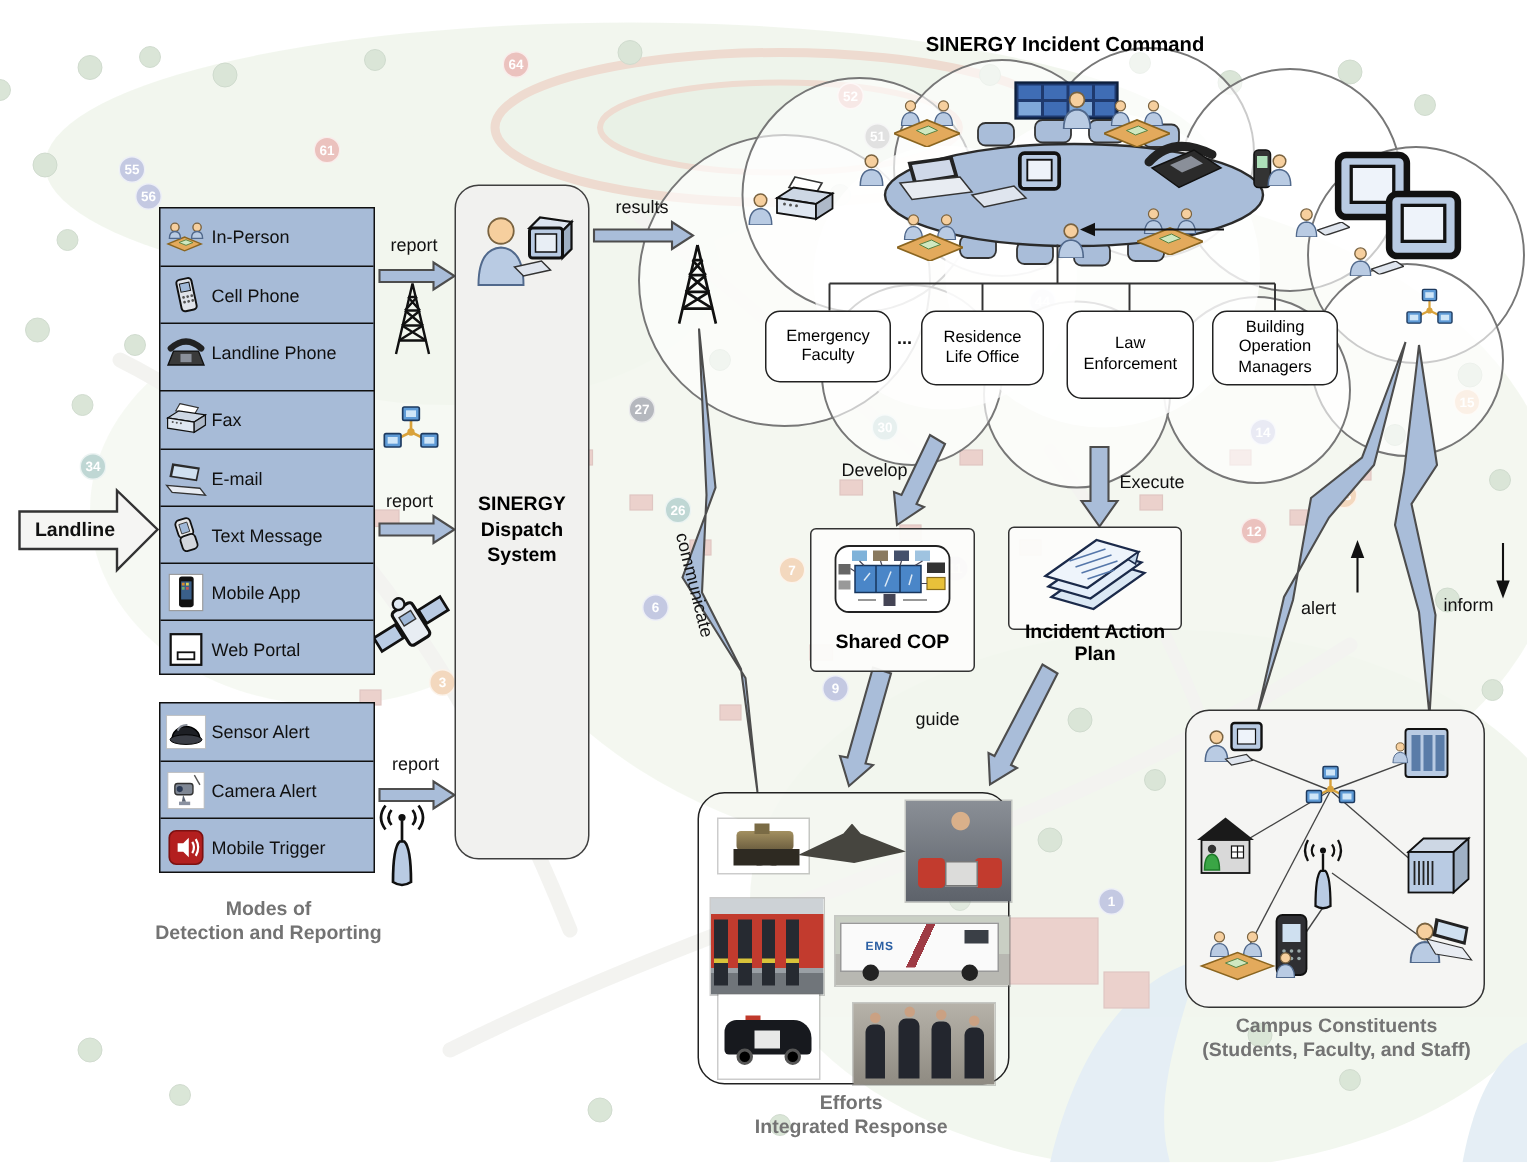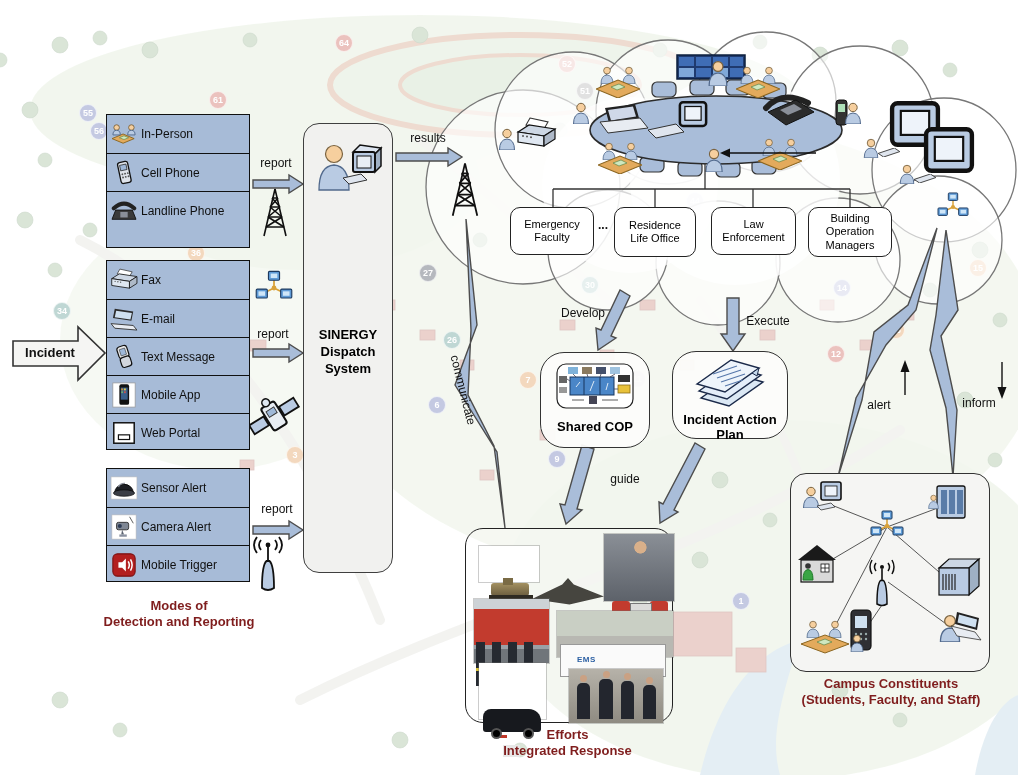--- a/index.html
+++ b/index.html
@@ -6,47 +6,47 @@
   #stage{position:relative;width:1018px;height:775px;overflow:hidden;background:#fff;
          font-family:"Liberation Sans",sans-serif;color:#111;}
   .abs{position:absolute;}
   
   #map-layer{position:absolute;left:0;top:0;width:1018px;height:775px;opacity:.3;}
   .marker{position:absolute;width:16px;height:16px;border-radius:50%;color:#fff;
           font:bold 9px/16px "Liberation Sans",sans-serif;text-align:center;
           transform:translate(-50%,-50%);border:1px solid rgba(255,255,255,.7);}
   
   .flbl{position:absolute;font:12px "Liberation Sans",sans-serif;color:#111;text-align:center;white-space:nowrap;}
-  .cap{position:absolute;font:bold 13px/16px "Liberation Sans",sans-serif;text-align:center;color:#7f1d1d;}
+  .cap{position:absolute;font:bold 13px/16px "Liberation Sans",sans-serif;text-align:center;color:#737373;}
   #title{position:absolute;left:525px;top:22px;width:370px;text-align:center;
          font:bold 13.5px "Liberation Sans",sans-serif;color:#000;}
   
   .mode-group{position:absolute;left:106px;width:144px;background:#a7bbd7;border:1.4px solid #101010;box-sizing:border-box;}
   .mode-row{height:38px;display:flex;align-items:center;box-sizing:border-box;}
   .mode-row + .mode-row{border-top:1.2px solid #101010;}
   .mico{width:34px;display:flex;justify-content:center;align-items:center;flex:0 0 34px;}
   .mlabel{font-size:12px;color:#101010;}
   
   #dispatch{position:absolute;left:303px;top:123px;width:90px;height:450px;background:#f1f1ef;
             border:1.5px solid #3f3f3f;border-radius:16px;box-sizing:border-box;text-align:center;}
   #dispatch .dlabel{margin-top:8px;font:bold 13px/17px "Liberation Sans",sans-serif;color:#000;}
   
   .unit{position:absolute;background:#fff;border:1.2px solid #222;border-radius:10px;box-sizing:border-box;
         display:flex;align-items:center;justify-content:center;text-align:center;
         font:11px/1.2 "Liberation Sans",sans-serif;color:#000;padding:2px;}
   
-  .planbox{position:absolute;background:rgba(252,252,250,.95);border:1.3px solid #333;border-radius:24px;box-sizing:border-box;text-align:center;}
+  .planbox{position:absolute;background:rgba(252,252,250,.95);border:1.3px solid #333;border-radius:4px;box-sizing:border-box;text-align:center;}
   .planlbl{font:bold 13px/15px "Liberation Sans",sans-serif;color:#000;}
   
   #ire-box{position:absolute;left:465px;top:528px;width:208px;height:195px;border:1.5px solid #222;
            border-radius:18px;background:rgba(255,255,255,.18);box-sizing:border-box;}
   #campus-box{position:absolute;left:790px;top:473px;width:200px;height:199px;border:1.5px solid #333;
               border-radius:16px;background:#f5f5f3;box-sizing:border-box;}
   .ph{position:absolute;box-shadow:0 0 0 1px rgba(110,110,110,.35);}
-  .inner{position:absolute;margin-top:29px;}
+  .inner{position:absolute;}
   #ems-text{position:absolute;left:16px;top:10px;font:bold 8px "Liberation Sans",sans-serif;color:#2b5fa3;letter-spacing:.5px;}
   .figure{position:absolute;bottom:4px;background:#23262e;border-radius:5px 5px 0 0;}
   .figure .head{width:7px;height:7px;border-radius:50%;background:#caa183;margin:-8px auto 0;}
 </style>
 </head>
 <body>
 
 <div id="stage">
 
   <div id="map-layer">
@@ -364,33 +364,34 @@
       <line x1="1002" y1="362" x2="1002" y2="390"></line>
       <polygon points="1002,399 997.5,387 1006.5,387" fill="#111" stroke="none"></polygon>
     </g>
 
     <use href="#sym-tower" x="258" y="186" width="34" height="52"></use>
     <use href="#sym-hubnet" x="254" y="270" width="40" height="36"></use>
     <use href="#sym-satellite" x="244" y="390" width="60" height="52"></use>
     <use href="#sym-antenna" x="250" y="534" width="36" height="58"></use>
   </svg>
 
-  <div class="flbl" style="left:20px;top:345px;width:60px;font-weight:bold;font-size:13px">Incident</div>
+  <div id="title">SINERGY Incident Command</div>
+  <div class="flbl" style="left:20px;top:345px;width:60px;font-weight:bold;font-size:13px">Landline</div>
   <div class="flbl" style="left:250px;top:156px;width:52px">report</div>
   <div class="flbl" style="left:247px;top:327px;width:52px">report</div>
   <div class="flbl" style="left:251px;top:502px;width:52px">report</div>
   <div class="flbl" style="left:398px;top:131px;width:60px">results</div>
   <div class="flbl" style="left:398px;top:383px;width:130px;transform:rotate(76deg)">communicate</div>
   <div class="flbl" style="left:548px;top:306px;width:70px">Develop</div>
   <div class="flbl" style="left:738px;top:314px;width:60px">Execute</div>
   <div class="flbl" style="left:600px;top:472px;width:50px">guide</div>
   <div class="flbl" style="left:856px;top:398px;width:46px">alert</div>
   <div class="flbl" style="left:953px;top:396px;width:52px">inform</div>
 
-  <div class="mode-group" style="top:114px;height:134px">
+  <div class="mode-group" style="top:138px;height:134px">
     <div class="mode-row">
       <span class="mico">
           <svg width="28" height="24" viewBox="0 0 30 26">
             <polygon points="2,18 14,13 26,18 14,23" fill="#e3aa5c" stroke="#8a6520"></polygon>
             <polygon points="10,17 15,15 20,17 15,19" fill="#cfe8c0" stroke="#4a7a3a" stroke-width=".6"></polygon>
             <circle cx="7" cy="6" r="3" fill="#f6cf9e" stroke="#7a6340"></circle>
             <path d="M3,14 Q3,9 7,9 Q11,9 11,14 Z" fill="#b9cbe3" stroke="#51698c"></path>
             <circle cx="23" cy="6" r="3" fill="#f6cf9e" stroke="#7a6340"></circle>
             <path d="M19,14 Q19,9 23,9 Q27,9 27,14 Z" fill="#b9cbe3" stroke="#51698c"></path>
           </svg>
@@ -552,21 +553,21 @@
     </div>
   </div>
 
   <div class="unit" style="left:510px;top:207px;width:84px;height:48px">
       <span>Emergency Faculty</span>
     </div>
   <div class="flbl" style="left:594px;top:218px;width:18px;font-weight:bold">...</div>
   <div class="unit" style="left:614px;top:207px;width:82px;height:50px">
       <span style="width:64px">Residence Life Office</span>
     </div>
-  <div class="unit" style="left:711px;top:207px;width:85px;height:48px">
+  <div class="unit" style="left:711px;top:207px;width:85px;height:59px">
       <span>Law Enforcement</span>
     </div>
   <div class="unit" style="left:808px;top:207px;width:84px;height:50px">
       <span style="width:66px">Building Operation Managers</span>
     </div>
 
   <div class="planbox" style="left:540px;top:352px;width:110px;height:96px">
     <svg width="78" height="46" style="margin-top:10px">
       <rect x="1" y="1" width="76" height="44" rx="9" fill="#fff" stroke="#222" stroke-width="1.2"></rect>
       <rect x="12" y="4" width="10" height="7" fill="#7fb2d9"></rect>
@@ -589,21 +590,21 @@
           <line x1="11" y1="16" x2="14" y2="18"></line>
           <line x1="62" y1="26" x2="58" y2="26"></line>
         </g>
       <rect x="33" y="33" width="8" height="8" fill="#445"></rect>
       <line x1="16" y1="37" x2="28" y2="37" stroke="#333" stroke-width=".8"></line>
         <line x1="46" y1="37" x2="62" y2="37" stroke="#333" stroke-width=".8"></line>
     </svg>
     <div class="planlbl" style="margin-top:6px">Shared COP</div>
   </div>
 
-  <div class="planbox" style="left:672px;top:351px;width:116px;height:88px">
+  <div class="planbox" style="left:672px;top:351px;width:116px;height:69px">
     <svg width="116" height="56">
       <polygon points="28,46 62,22 90,30 56,54" fill="#dbe8f4" stroke="#1b2a4a" stroke-width="1.5"></polygon>
       <polygon points="26,39 60,15 88,23 54,47" fill="#e4eefa" stroke="#1b2a4a" stroke-width="1.5"></polygon>
       <polygon points="24,32 58,8 86,16 52,40" fill="#eef4fb" stroke="#1b2a4a" stroke-width="1.5"></polygon>
       <polygon points="86,16 79,21 84,24" fill="#c5d8ec" stroke="#1b2a4a" stroke-width="1"></polygon>
       <g stroke="#5577aa" stroke-width="1.1">
           <line x1="40" y1="22" x2="64" y2="14"></line>
           <line x1="44" y1="26" x2="68" y2="18"></line>
           <line x1="48" y1="30" x2="72" y2="22"></line>
           <line x1="52" y1="34" x2="70" y2="28"></line>

